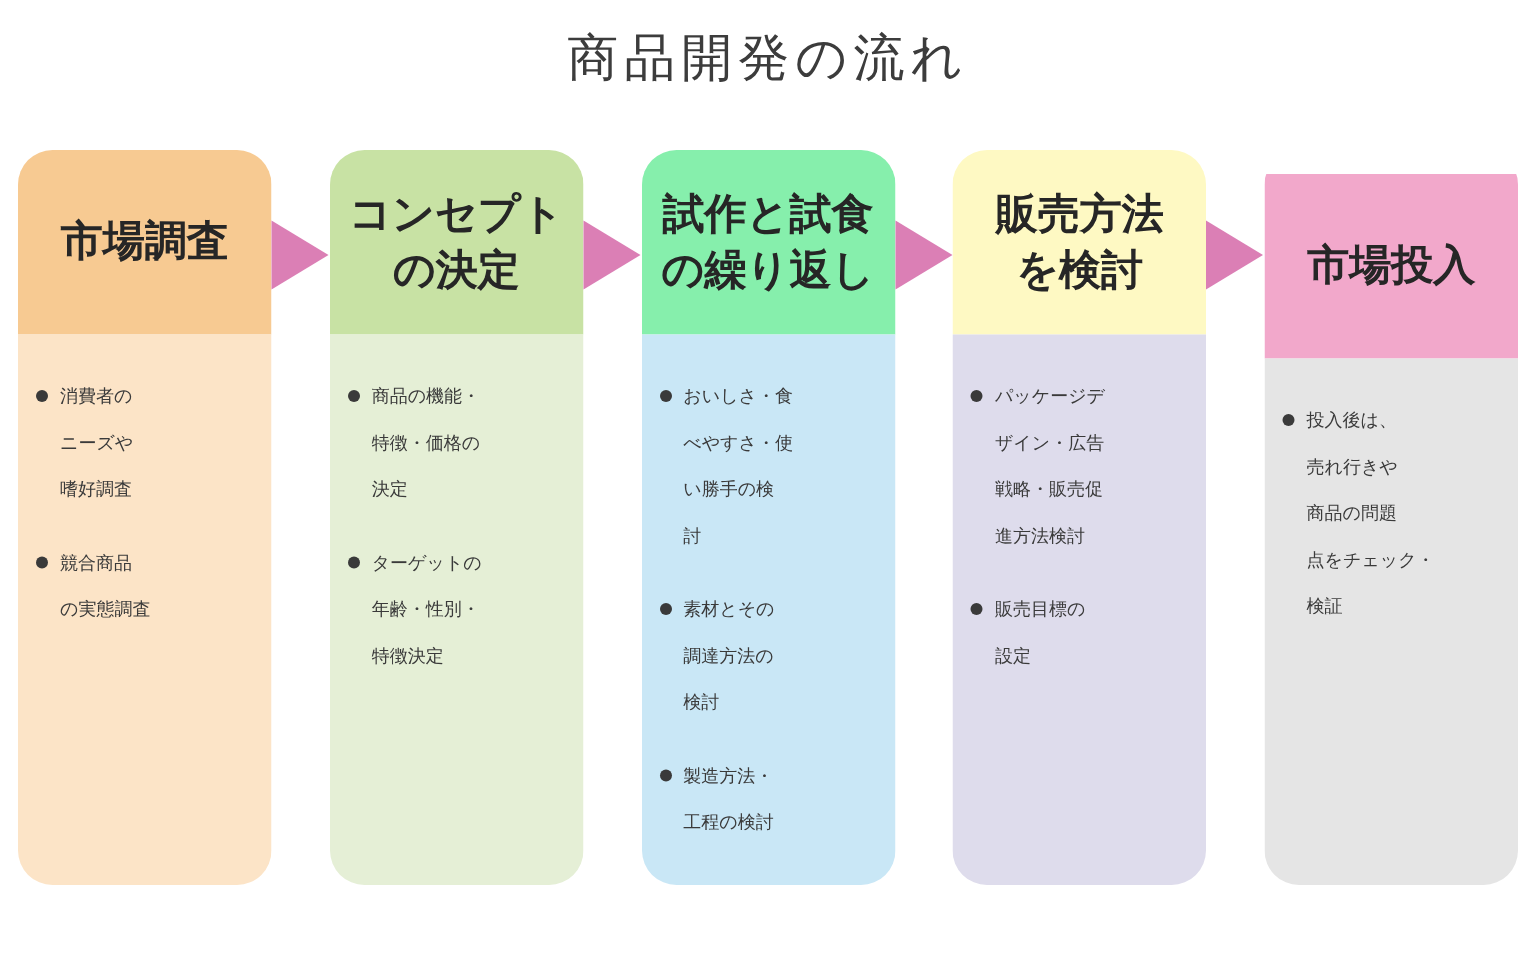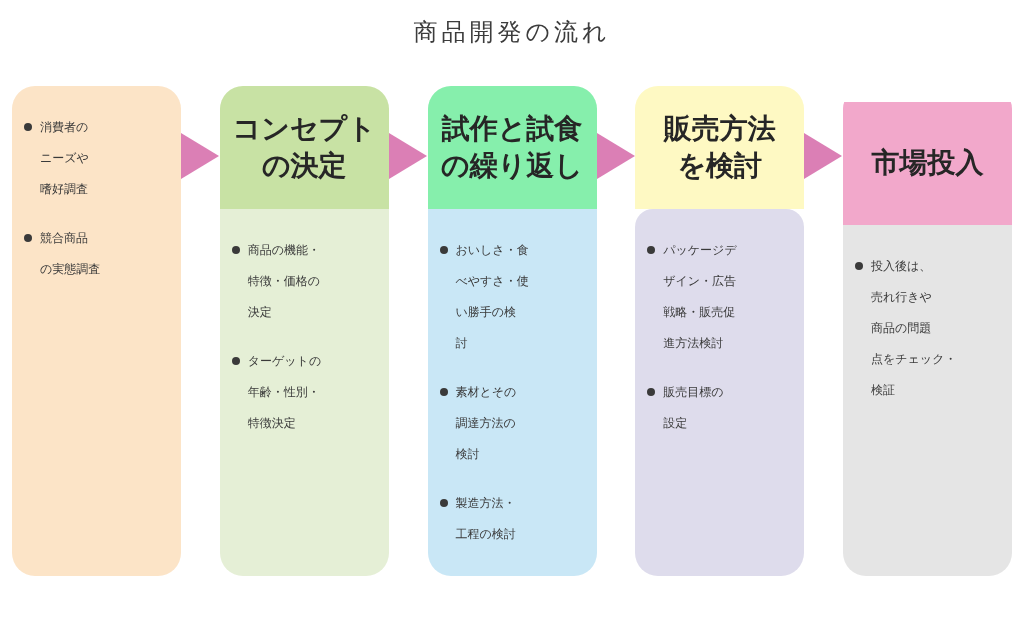--- a/index.html
+++ b/index.html
@@ -8,21 +8,21 @@
     width:1024px;height:640px;overflow:hidden;
   }
   .page{
     width:1024px;height:640px;
     background:var(--page-bg,#fff);
     position:relative;
   }
   .title{
     margin:0;padding-top:16px;
     text-align:center;
-    font-size:24px;font-weight:normal;
+    font-size:34px;font-weight:normal;
     letter-spacing:4px;
     color:var(--title-text,#3c3c3c);
   }
   .flow{
     display:flex;align-items:stretch;
     margin:38px 12px 0 12px;
     height:490px;
   }
   .step{
     flex:0 0 169px;width:169px;
@@ -68,20 +68,23 @@
 </style>
 </head>
 <body>
 
 <div class="page">
   <h1 class="title">商品開発の流れ</h1>
 
   <div class="flow">
 
     <div class="step">
+      <div class="step-header" style="background: rgb(247, 202, 146);">
+        <span>市場調査</span>
+      </div>
       <div class="step-body" style="background: rgb(252, 228, 199);">
         <ul>
           <li>消費者の
 ニーズや
 嗜好調査</li>
           <li>競合商品
 の実態調査</li>
         </ul>
       </div>
     </div>
@@ -133,21 +136,21 @@
 
     <div class="gap">
       <span class="arrow"></span>
     </div>
 
     <div class="step">
       <div class="step-header" style="background: #fef9c3;">
         <span>販売方法
 を検討</span>
       </div>
-      <div class="step-body" style="background: rgb(222, 220, 236); border-radius: 18px;">
+      <div class="step-body" style="background: rgb(222, 220, 236);">
         <ul>
           <li>パッケージデ
 ザイン・広告
 戦略・販売促
 進方法検討</li>
           <li>販売目標の
 設定</li>
         </ul>
       </div>
     </div>

